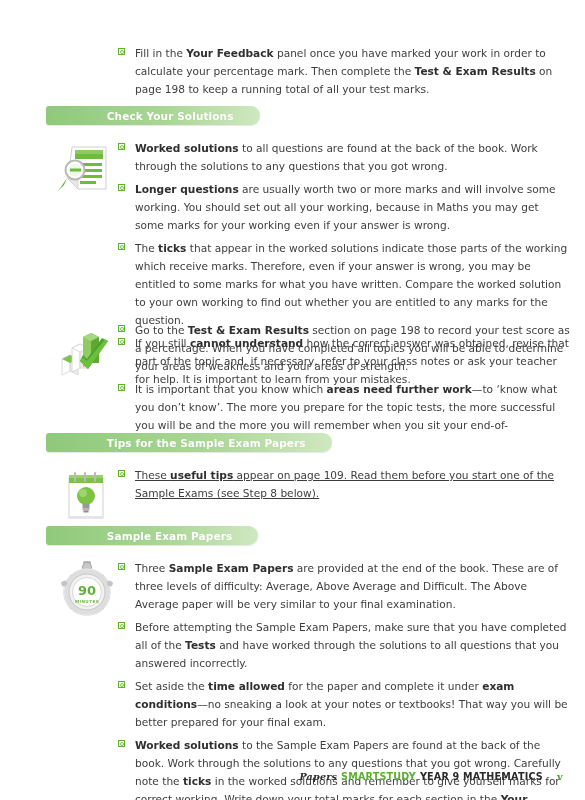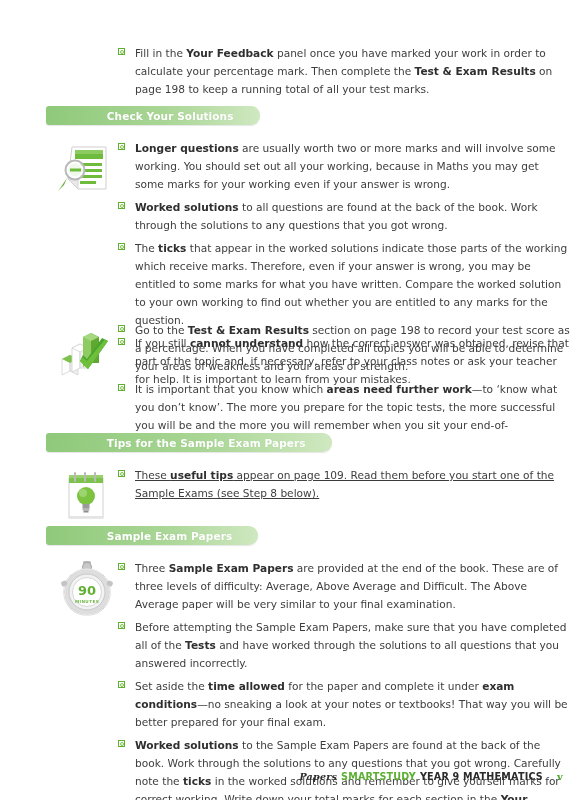--- a/index.html
+++ b/index.html
@@ -182,25 +182,25 @@
             <circle cx="17" cy="31" r="9.5" fill="#ffffff" fill-opacity="0.85" stroke="#b9b9b9" stroke-width="2"></circle>
             <circle cx="17" cy="31" r="6.5" fill="#eaf5e2" fill-opacity="0.7"></circle>
             <rect x="12" y="29.5" width="11" height="3" fill="#6fbb3d"></rect>
             <path d="M9 39 L3 48 L0 52 L6 46 Z" fill="#5fae33"></path>
           </g>
         </svg>
       </div>
       <ul class="bullets">
         <li>
           <span class="bullet-mark"></span>
+          <span><b>Worked solutions</b> to all questions are found at the back of the book. Work through the solutions to any questions that you got wrong.</span>
+        </li>
+        <li>
+          <span class="bullet-mark"></span>
           <span><b>Longer questions</b> are usually worth two or more marks and will involve some working. You should set out all your working, because in Maths you may get some marks for your working even if your answer is wrong.</span>
-        </li>
-        <li>
-          <span class="bullet-mark"></span>
-          <span><b>Worked solutions</b> to all questions are found at the back of the book. Work through the solutions to any questions that you got wrong.</span>
         </li>
         <li>
           <span class="bullet-mark"></span>
           <span>The <b>ticks</b> that appear in the worked solutions indicate those parts of the working which receive marks. Therefore, even if your answer is wrong, you may be entitled to some marks for what you have written. Compare the worked solution to your own working to find out whether you are entitled to any marks for the question.</span>
         </li>
         <li>
           <span class="bullet-mark"></span>
           <span>If you still <b>cannot understand</b> how the correct answer was obtained, revise that part of the topic and, if necessary, refer to your class notes or ask your teacher for help. It is important to learn from your mistakes.</span>
         </li>
       </ul>

